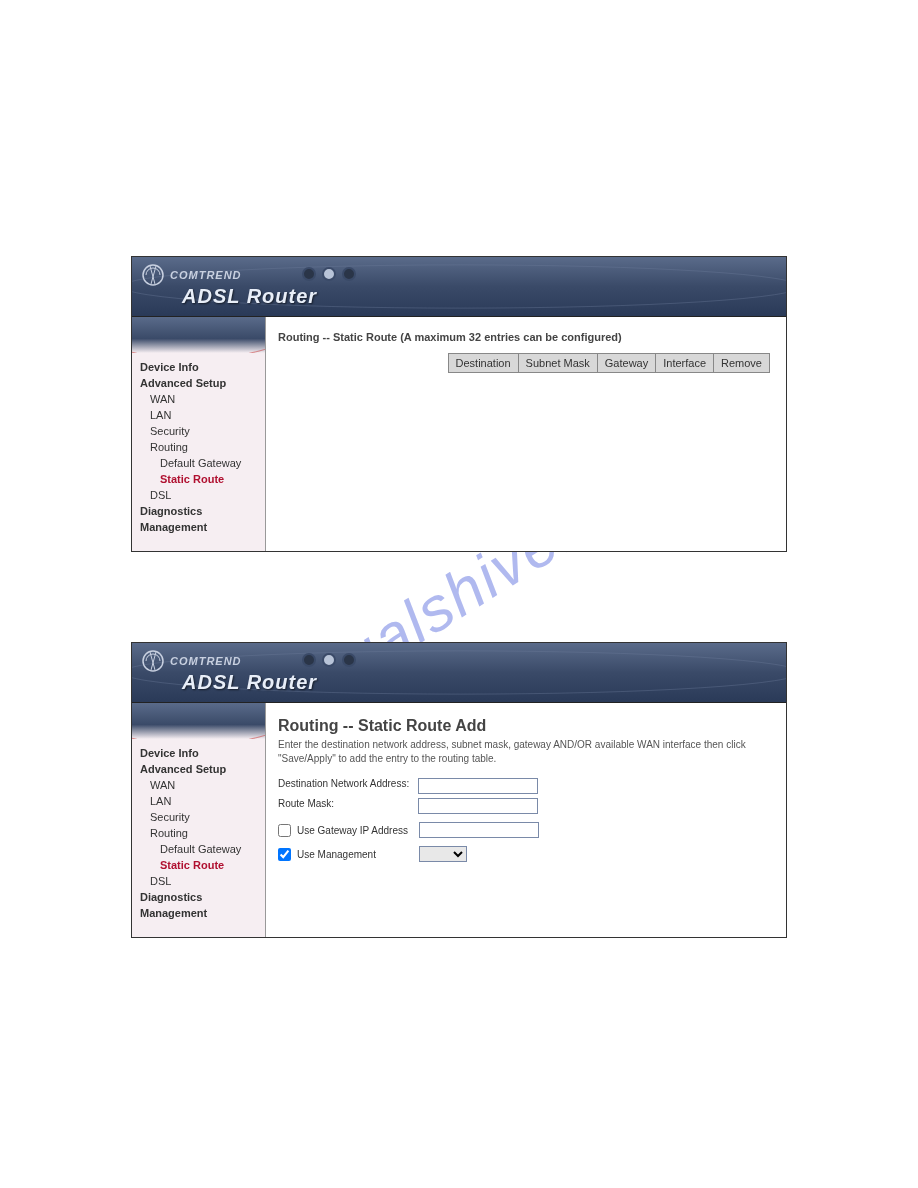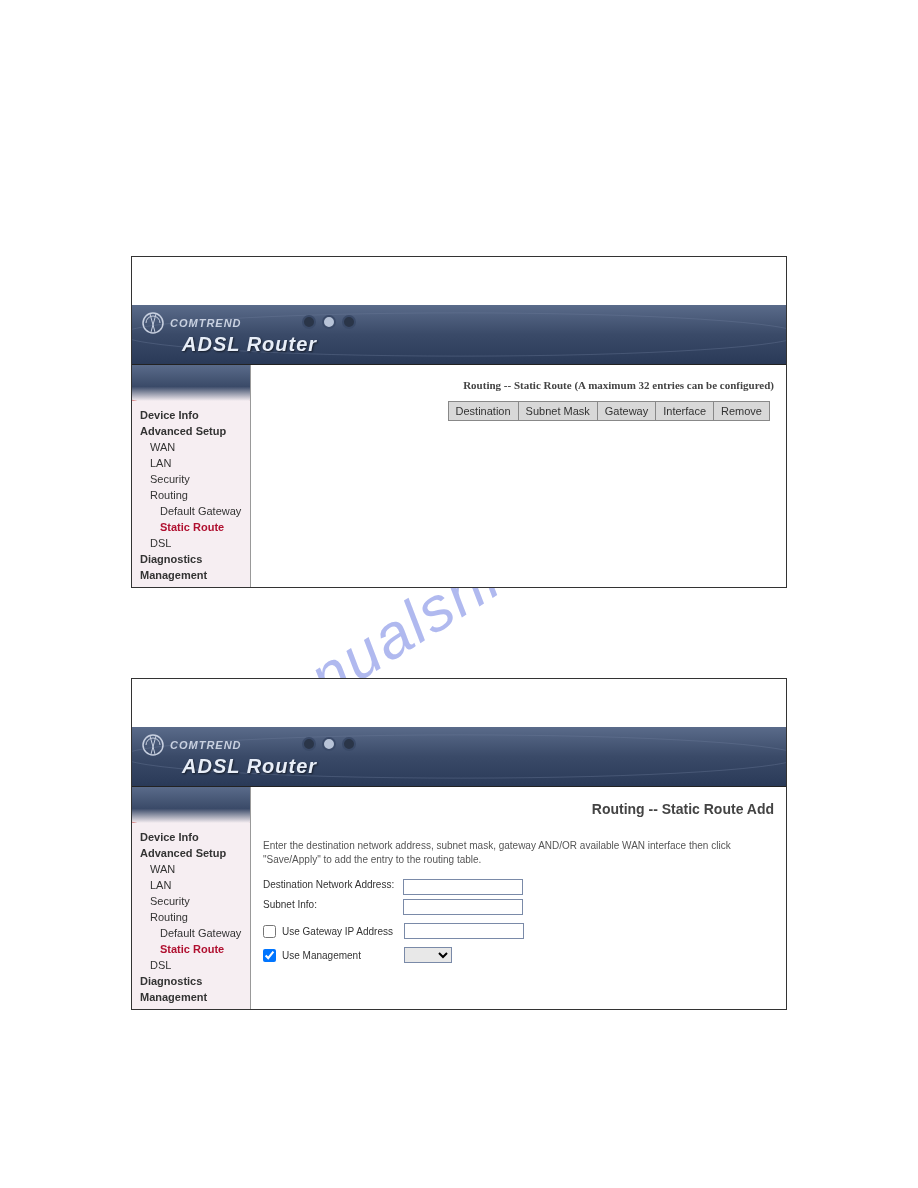--- a/index.html
+++ b/index.html
@@ -1,42 +1,42 @@
 <!DOCTYPE html>
 <html><head>
 <meta charset="utf-8">
 <style>
 * { box-sizing: border-box; margin: 0; padding: 0; }
 body { background: #ffffff; font-family: Verdana, Arial, sans-serif; width: 918px; }
 .page-wrap { padding: 256px 131px 260px 131px; }
 .router-panel { border: 1px solid #333; width: 656px; margin-bottom: 90px; background: #fff; }
 .router-panel.small { margin-bottom: 0; }
-.banner { height: 60px; background: linear-gradient(to bottom, #4a5b7a 0%, #5a6b8a 15%, #3a4a68 50%, #2a3a58 100%); position: relative; overflow: hidden; border-bottom: 1px solid #222; margin-top: 48px; }
+.banner { height: 60px; background: linear-gradient(to bottom, #4a5b7a 0%, #5a6b8a 15%, #3a4a68 50%, #2a3a58 100%); position: relative; overflow: hidden; border-bottom: 1px solid #222; }
 .banner-decoration { position: absolute; left: 0; top: 0; width: 100%; height: 100%; }
 .banner-decoration svg { width: 100%; height: 100%; }
 .brand-area { position: absolute; left: 8px; top: 5px; display: flex; align-items: center; gap: 4px; }
 .logo-symbol { width: 26px; height: 26px; }
 .brand-text { color: #c8d0e0; font-size: 11px; font-weight: bold; font-style: italic; letter-spacing: 1px; }
 .product-title { position: absolute; left: 50px; top: 28px; color: #e8eef8; font-size: 20px; font-weight: bold; font-style: italic; letter-spacing: 1px; text-shadow: 1px 1px 2px rgba(0,0,0,0.6); }
 .dots-area { position: absolute; left: 170px; top: 10px; display: flex; gap: 6px; }
 .dot { width: 14px; height: 14px; border-radius: 50%; border: 2px solid #3a4a68; }
 .dot.dark { background: #2a3548; }
 .dot.light { background: #b8c4d8; }
 .body-row { display: flex; }
-.sidebar { width: 119px; background: #f6eef2; border-right: 1px solid #999; padding-top: 18px; padding-bottom: 4px; font-size: 11px; }
+.sidebar { width: 134px; background: #f6eef2; border-right: 1px solid #999; padding-top: 18px; padding-bottom: 16px; font-size: 11px; }
 .sidebar .nav-item { display: block; color: #333; padding: 2px 4px 2px 8px; cursor: pointer; }
 .sidebar .nav-item.bold { font-weight: bold; }
 .sidebar .nav-item.indent1 { padding-left: 18px; }
 .sidebar .nav-item.indent2 { padding-left: 28px; }
 .sidebar .nav-item.active { color: #b01030; font-weight: bold; }
 .sidebar-top-curve { height: 36px; background: linear-gradient(to bottom, #5a6b8a 0%, #3a4a68 60%, #f6eef2 100%); margin: -18px 0 6px 0; position: relative; overflow: hidden; }
 .sidebar-top-curve::after { content: ""; position: absolute; left: -40px; top: -20px; width: 200px; height: 60px; border: 1px solid rgba(200,50,50,0.5); border-radius: 50%; }
 .content { flex: 1; background: #fff; padding: 14px 12px; font-size: 11px; color: #333; position: relative; }
-.content-title { text-align: right; font-weight: bold; color: #444; margin-bottom: 4px; font-size: 11px; font-family: Liberation Serif, serif; }
-.content-title-left { text-align: right; font-weight: bold; color: #444; margin-bottom: 22px; font-size: 14px; }
+.content-title { text-align: left; font-weight: bold; color: #444; margin-bottom: 4px; font-size: 11px; }
+.content-title-left { text-align: left; font-weight: bold; color: #444; margin-bottom: 3px; font-size: 16px; }
 .help-text { font-size: 10px; color: #555; margin-bottom: 12px; line-height: 1.4; }
 .route-table { margin-left: auto; margin-right: 4px; border-collapse: collapse; margin-top: 10px; }
 .route-table th { background: #d8d8d8; border: 1px solid #888; padding: 3px 7px; font-weight: normal; font-size: 11px; color: #333; }
 .btn-row { text-align: right; padding: 10px 70px 0 0; }
 .btn-row-center { text-align: center; padding-top: 10px; }
 .btn { background: linear-gradient(to bottom, #f4f4f4, #dcdcdc); border: 1px solid #888; padding: 2px 10px; font-size: 10px; cursor: pointer; color: #333; font-family: inherit; }
 .form-row { display: flex; align-items: flex-start; margin-bottom: 4px; font-size: 10px; }
 .form-label { width: 140px; color: #333; }
 .form-input { width: 120px; height: 16px; border: 1px solid #7a8aa8; background: #fff; font-size: 10px; padding: 0 2px; }
 .form-select { width: 48px; height: 16px; border: 1px solid #7a8aa8; background: #e8e8e8; font-size: 10px; }
@@ -164,21 +164,21 @@
     </div>
     <div class="content">
       <div class="content-title-left">Routing -- Static Route Add</div>
       <div class="help-text">Enter the destination network address, subnet mask, gateway AND/OR available WAN interface then click "Save/Apply" to add the entry to the routing table.</div>
 
       <div class="form-row">
         <span class="form-label">Destination Network Address:</span>
         <input class="form-input" value="" style="">
       </div>
       <div class="form-row">
-        <span class="form-label">Subnet Info:</span>
+        <span class="form-label">Route Mask:</span>
         <input class="form-input" value="" style="">
       </div>
 
       <div class="cb-row">
         <input type="checkbox" style="">
         <span class="cb-label">Use Gateway IP Address</span>
         <input class="form-input" value="" style="">
       </div>
       <div class="cb-row">
         <input type="checkbox" checked="" style="">

